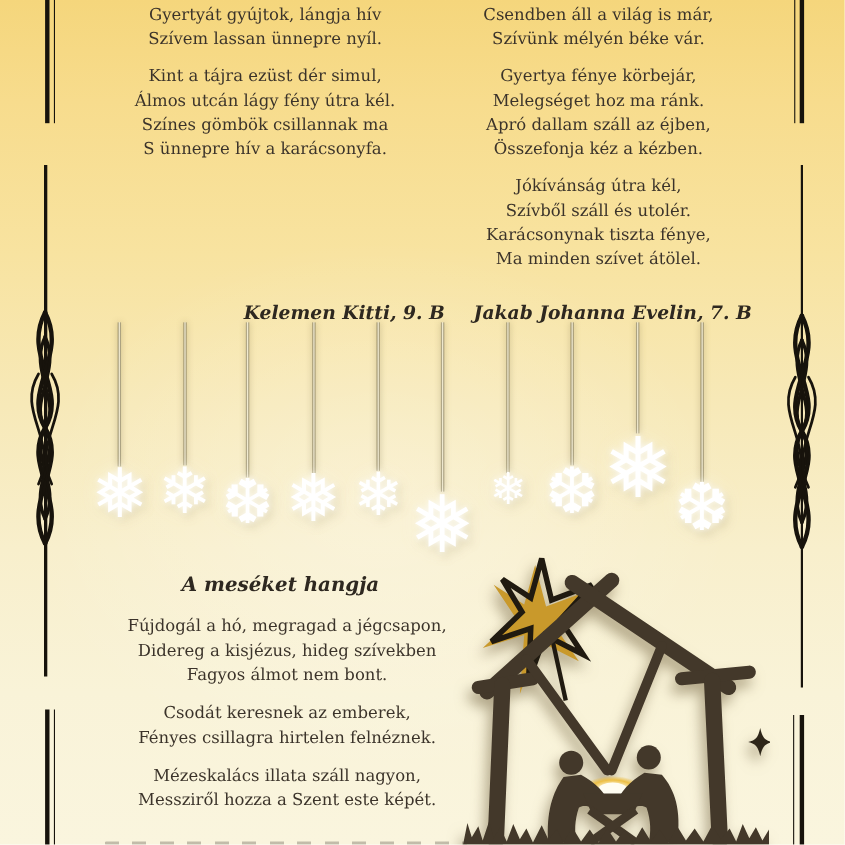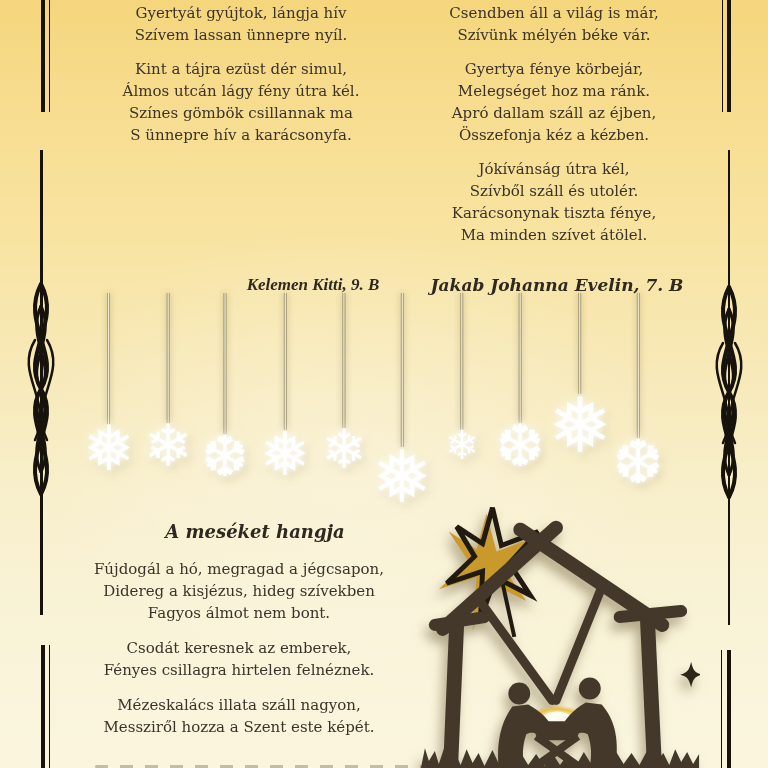--- a/index.html
+++ b/index.html
@@ -7,27 +7,27 @@
     position:relative;width:768px;height:768px;overflow:hidden;
     background:
       radial-gradient(ellipse 60% 45% at 45% 60%, rgba(255,255,255,.28), rgba(255,255,255,0) 70%),
       linear-gradient(180deg,#f5d67c 0%,#f7dc8d 12%,#f8e3a0 30%,#f7e9b8 48%,#f8efcc 65%,#f9f3d8 82%,#faf5de 100%);
     font-family:"DejaVu Serif","Liberation Serif",serif;
     color:#3b332a;
   }
   .poem{position:absolute;text-align:center;font-size:15px;line-height:22px;}
   .poem .stanza{margin:0 0 12px 0;}
   .col-left{left:55px;top:2px;width:372px;}
-  .col-right{left:392px;top:2px;width:324px;}
+  .col-right{left:382px;top:2px;width:324px;}
   .author{position:absolute;top:275px;font-size:17px;font-weight:bold;font-style:italic;text-align:center;color:#2e2820;}
-  .author-1{left:163px;width:300px;font-family:Liberation Serif, serif;}
+  .author-1{left:163px;width:300px;}
   .author-2{left:407px;width:300px;}
   .lower-title{position:absolute;left:60px;top:521px;width:390px;text-align:center;
     font-size:18px;font-weight:bold;font-style:italic;color:#2e2820;}
-  .lower-poem{left:29px;top:558px;width:420px;}
+  .lower-poem{left:51px;top:558px;width:420px;}
   .lower-poem .stanza{margin:0 0 13px 0;}
   
   .garland{position:absolute;left:0;top:0;width:768px;height:768px;pointer-events:none;}
   .hang{position:absolute;top:293px;display:flex;flex-direction:column;align-items:center;transform:translateX(-50%);}
   .string{width:3px;background:linear-gradient(90deg,rgba(120,110,75,.85),rgba(242,236,212,.95) 50%,rgba(120,110,75,.85));box-shadow:0 0 6px rgba(140,125,80,.45);}
   .flake{color:#ffffff;line-height:.95;margin-top:-4px;font-family:"DejaVu Sans","Liberation Sans",sans-serif;
     text-shadow:0 0 6px rgba(255,255,255,.95),0 0 16px rgba(255,250,225,.85),3px 4px 9px rgba(150,130,75,.35);}
   
   .vline{position:absolute;background:#17130c;}
   .flourish{position:absolute;width:58px;height:218px;}

